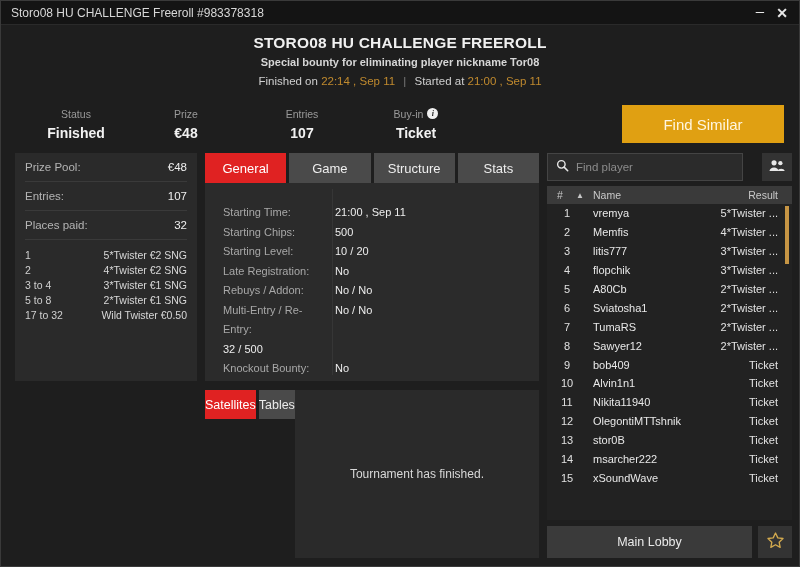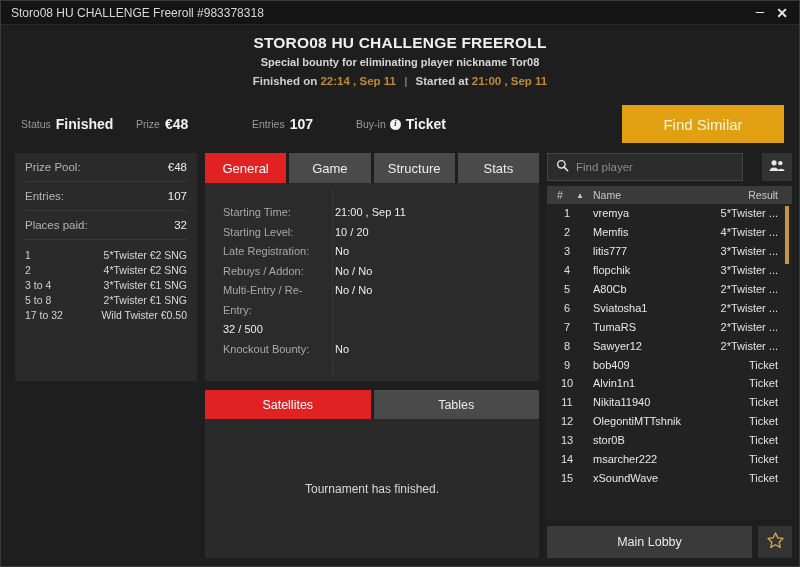--- a/index.html
+++ b/index.html
@@ -45,36 +45,36 @@
     background: #1e1e1e;
   }
   .hdr-title {
     font-size: 15.5px; font-weight: bold; color: #f0f0f0;
     letter-spacing: .2px;
   }
   .hdr-sub {
     font-size: 11px; color: #d6d6d6; margin-top: 4px; font-weight: bold;
   }
   .hdr-times {
-    font-size: 11.5px; color: #cfcfcf; margin-top: 7px; font-weight: bold;
+    font-size: 11.5px; color: #cfcfcf; margin-top: 7px;
   }
   .gold { color: #c08a2e; }
   .sep-pipe { color: #7a7a7a; margin: 0 5px; }
 
   
   .statsbar {
     flex: 0 0 auto;
     height: 58px;
     display: flex; align-items: center;
     padding: 0 14px;
     position: relative;
   }
   .stat {
     text-align: center;
-    display: flex; flex-direction: row; gap: 5px;
+    display: flex; flex-direction: column; gap: 5px;
   }
   .stat-label {
     font-size: 10.5px; color: #9a9a9a;
     display: flex; align-items: center; justify-content: center; gap: 4px;
   }
   .stat-value { font-size: 14px; color: #f2f2f2; font-weight: bold; }
   .info-ic {
     display: inline-flex; align-items: center; justify-content: center;
     width: 11px; height: 11px; border-radius: 50%;
     background: #f0f0f0; color: #1e1e1e;
@@ -123,21 +123,21 @@
   .pp-list { padding-top: 8px; }
   .pp-li {
     display: flex; justify-content: space-between;
     font-size: 10.5px; color: #d8d8d8;
     line-height: 15px;
   }
   .pp-li .place { color: #d0d0d0; }
   .pp-li .award { color: #d8d8d8; }
 
   
-  .sat-wrap { margin-top: 9px; display: flex; flex-direction: column; flex:1 1 auto; }
+  .sat-wrap { margin-top: 9px; display: flex; flex-direction: row; flex:1 1 auto; }
   .sat-tabs { display: flex; gap: 3px; }
   .sat-tab {
     flex: 1; height: 29px;
     display: flex; align-items: center; justify-content: center;
     font-size: 12.5px; color: #eaeaea; cursor: pointer;
     background: #4a4a4a; border: none;
     font-family: "Liberation Sans", sans-serif;
   }
   .sat-tab.active { background: #e02222; color: #ffffff; }
   .sat-body {
@@ -315,20 +315,24 @@
       <div class="tabs">
         <button class="tab active">General</button>
         <button class="tab">Game</button>
         <button class="tab">Structure</button>
         <button class="tab">Stats</button>
       </div>
       <div class="tab-body">
         <div class="info-row">
           <span class="lbl">Starting Time:</span>
           <span class="val">21:00 , Sep 11</span>
+        </div>
+        <div class="info-row">
+          <span class="lbl">Starting Chips:</span>
+          <span class="val">500</span>
         </div>
         <div class="info-row">
           <span class="lbl">Starting Level:</span>
           <span class="val">10 / 20</span>
         </div>
         <div class="info-row">
           <span class="lbl">Late Registration:</span>
           <span class="val">No</span>
         </div>
         <div class="info-row">

